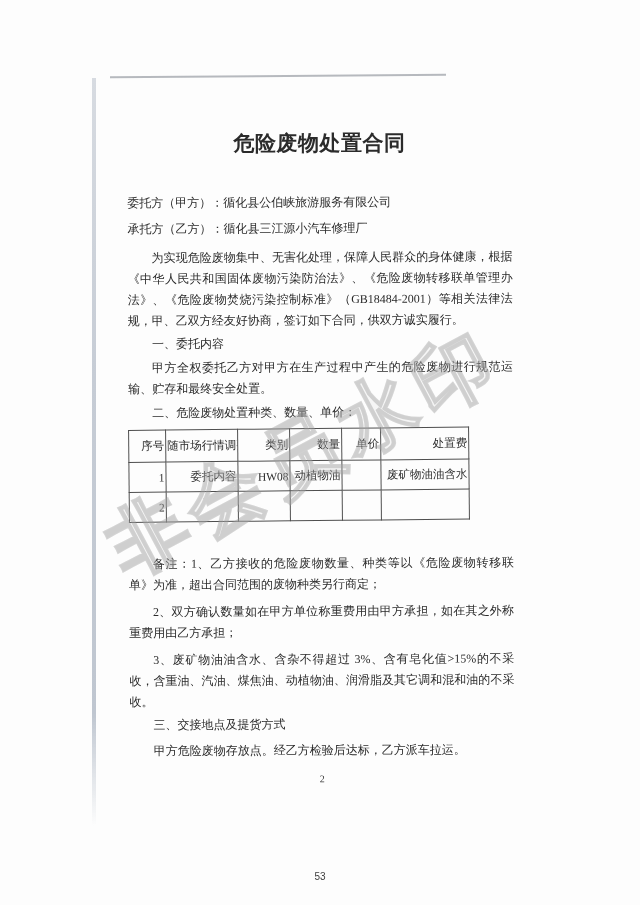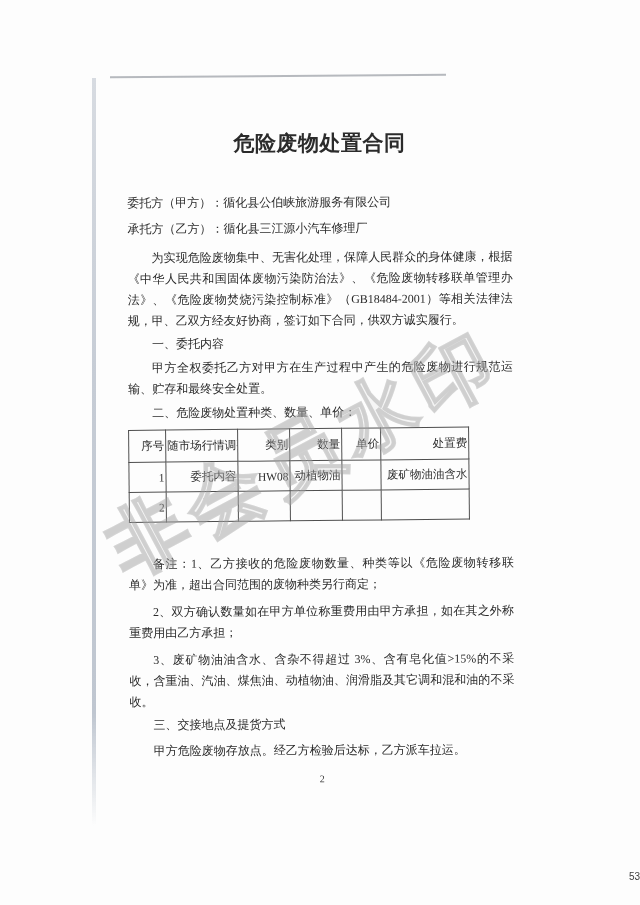--- a/index.html
+++ b/index.html
@@ -107,21 +107,21 @@
     margin-top: 12px;
     text-align: center;
     font-size: 10px;
     color: #3a3a3a;
     text-indent: 0;
   }
   .sheet-number {
     position: absolute;
     left: 0; top: 871px;
     width: 100%;
-    text-align: right;
+    text-align: center;
     font-size: 10px;
     color: #3d3d3d;
     font-family: "Liberation Sans", "DejaVu Sans", sans-serif;
     z-index: 2;
   }
 </style>
 </head>
 <body>
 
 <div class="canvas">

